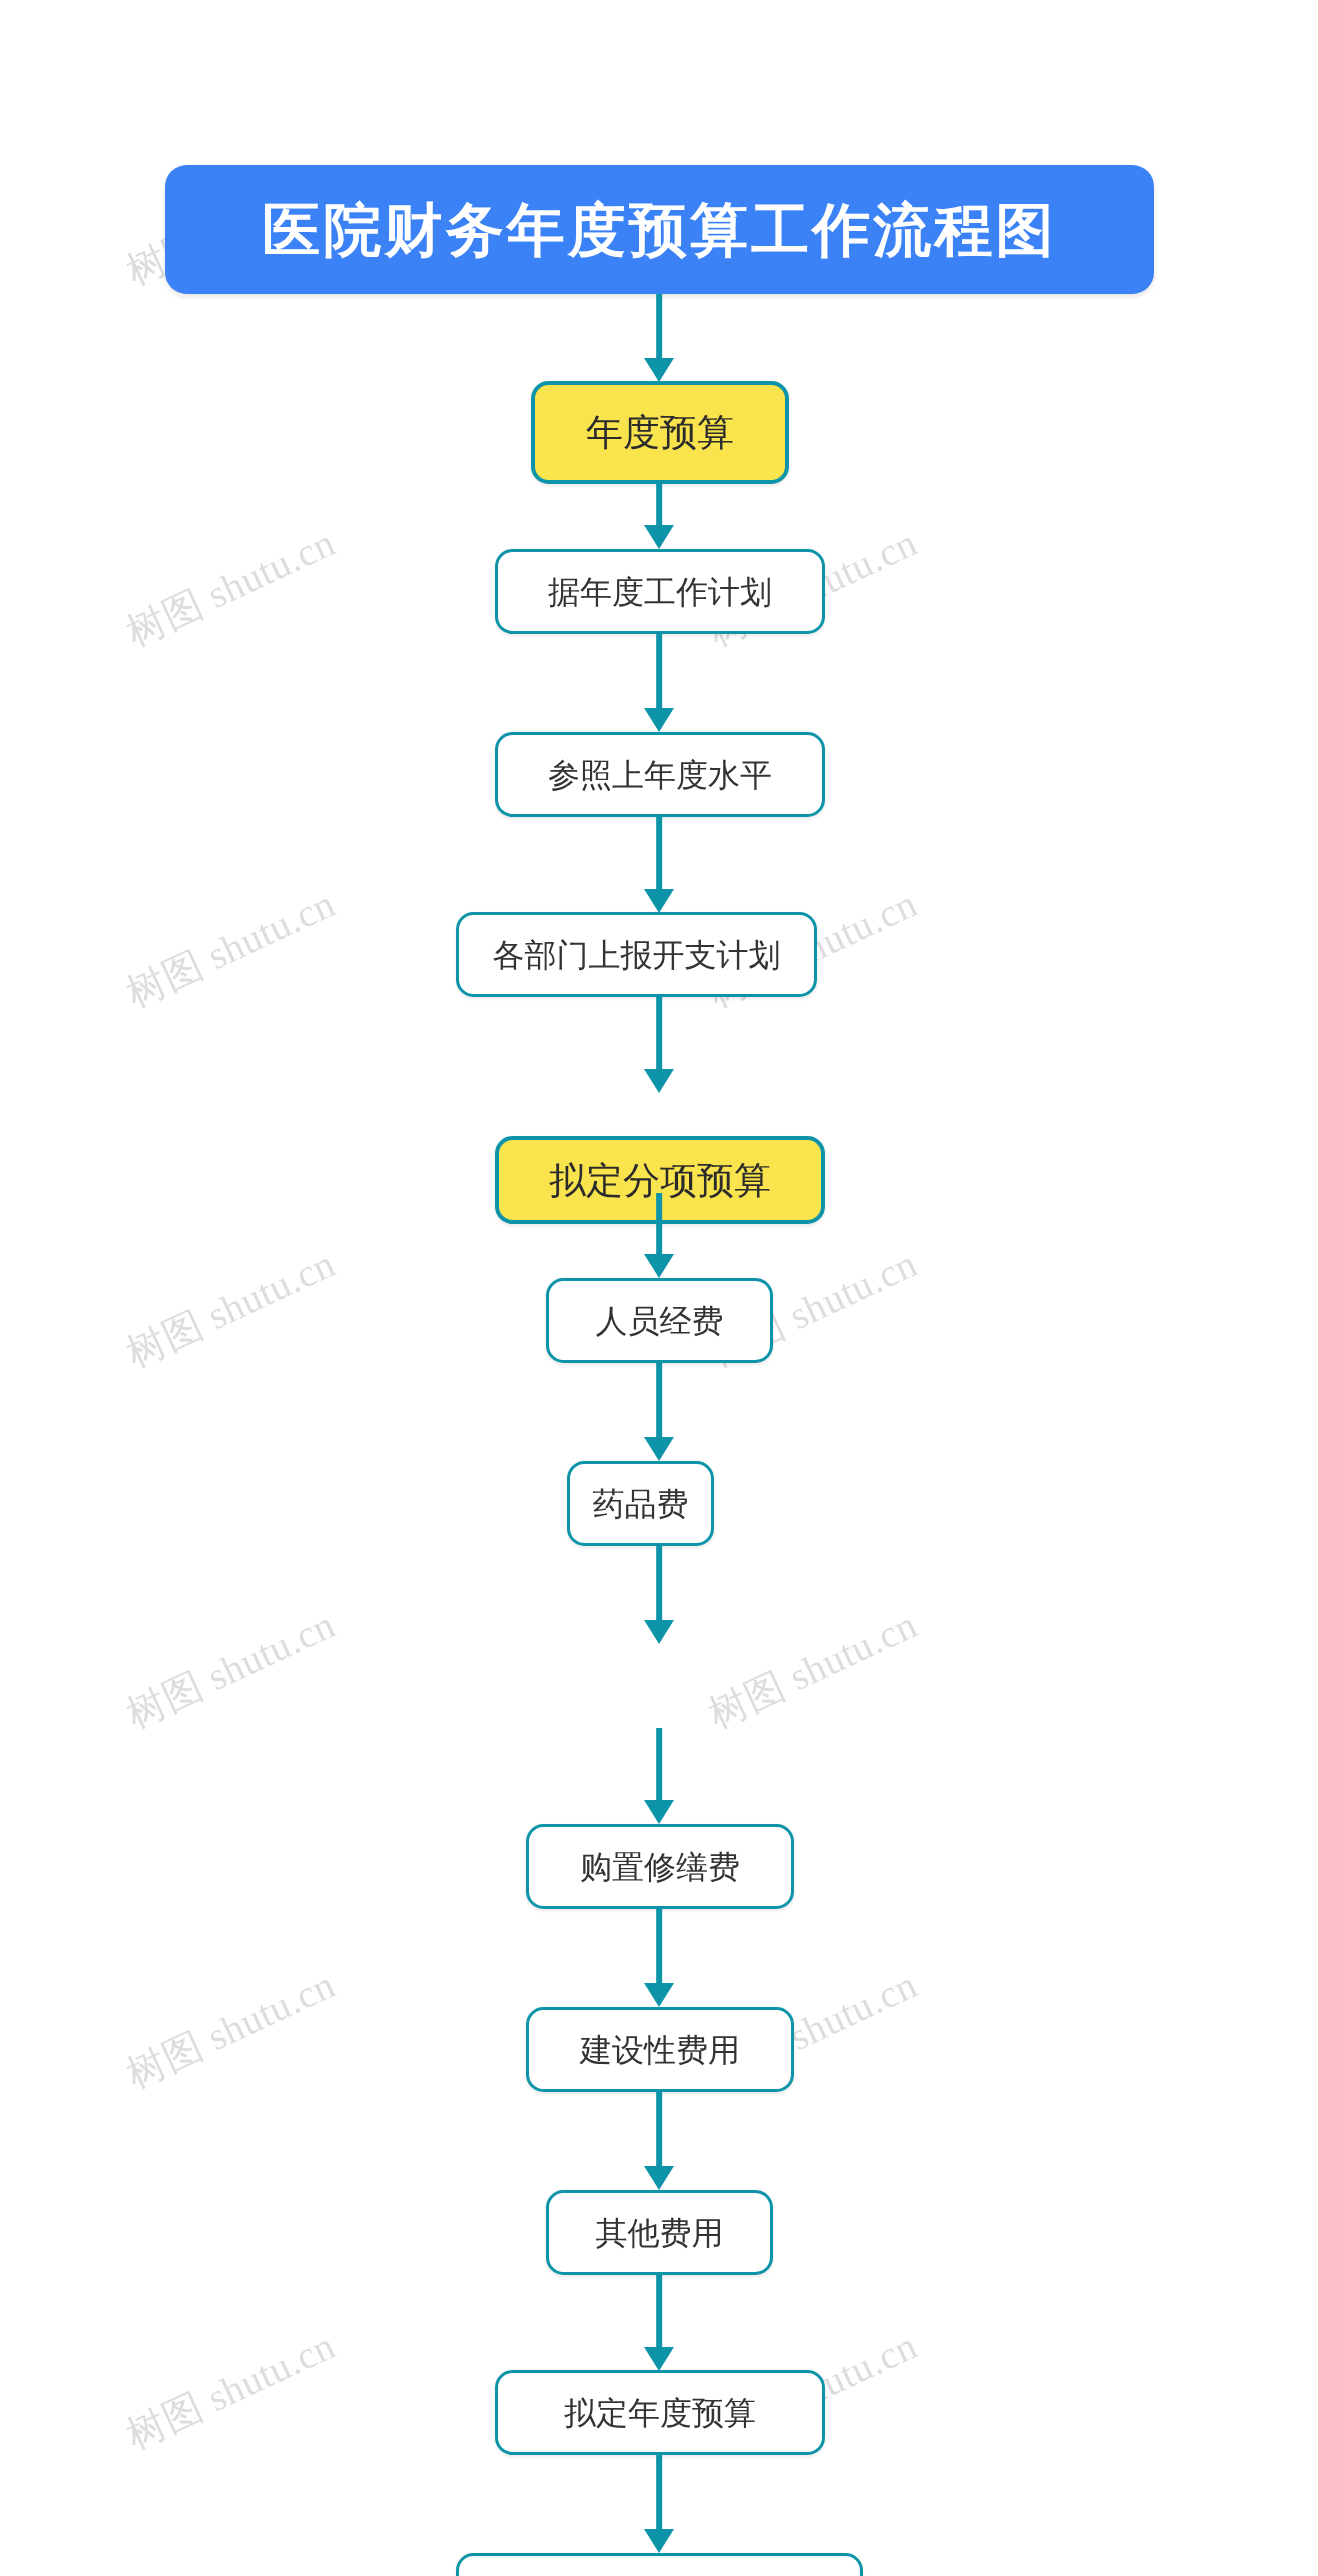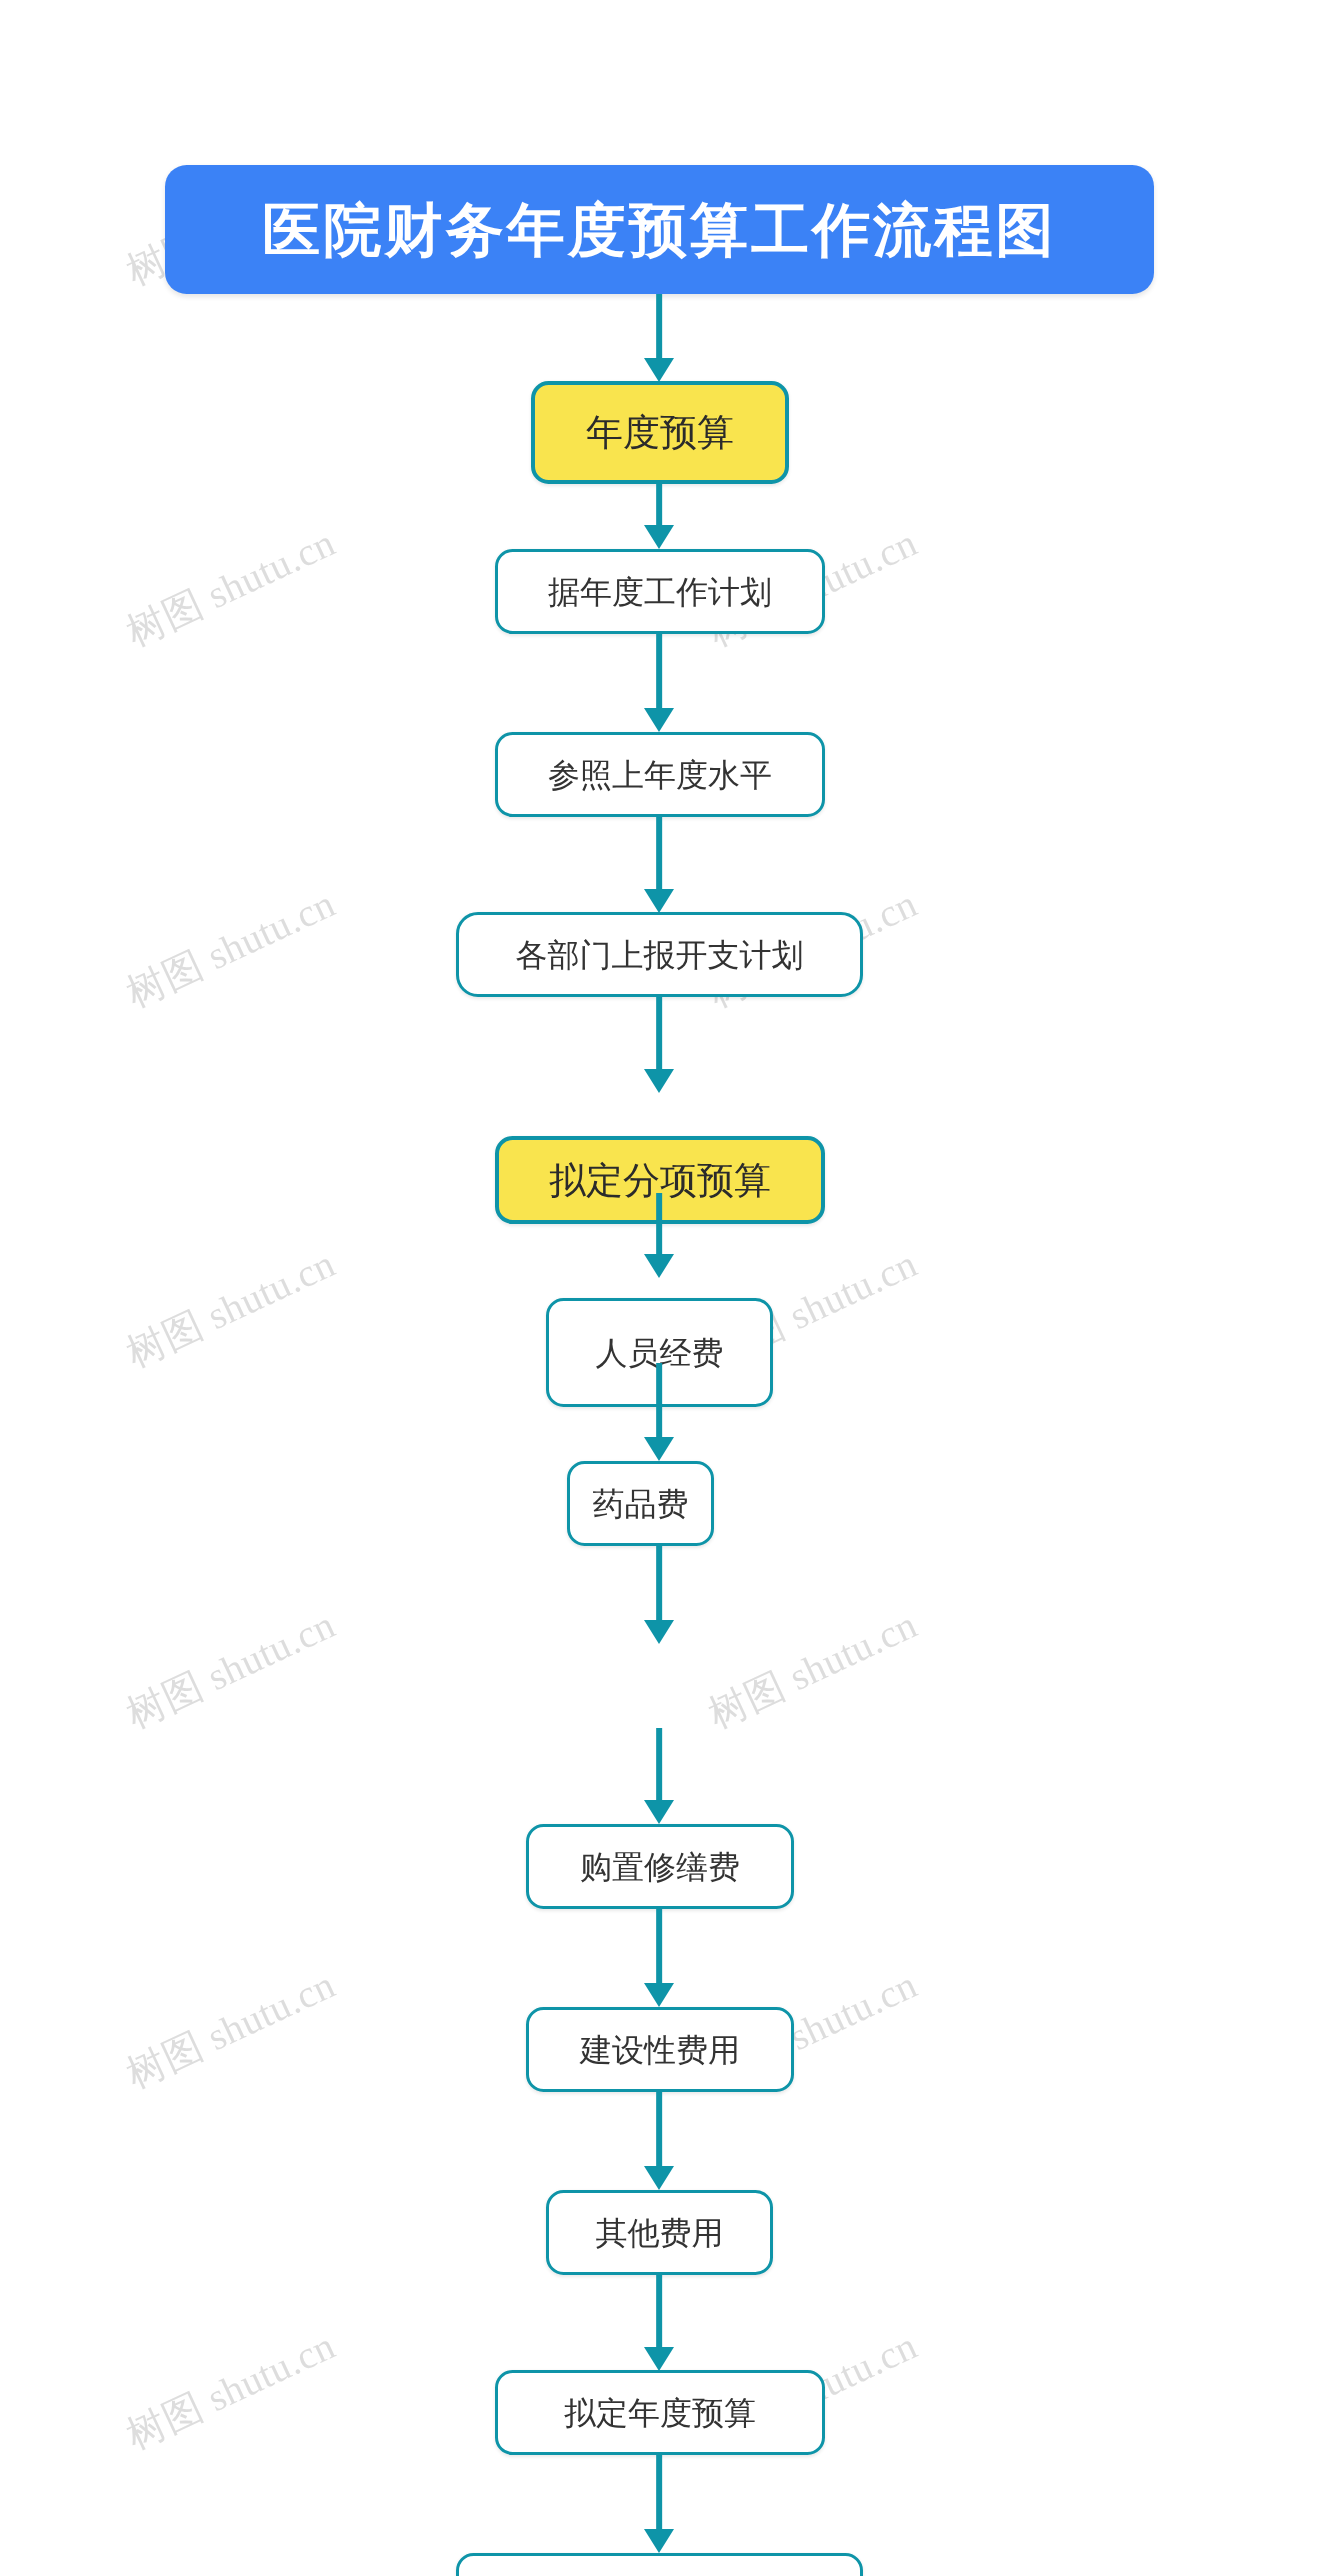--- a/index.html
+++ b/index.html
@@ -160,35 +160,35 @@
       <div class="shaft" style="height: 74px;"></div>
       <div class="head" style="top: 74px;"></div>
     </div>
     <div class="node" style="left: 495px; top: 732px; width: 330px; height: 85px;">
       <span class="node-text">参照上年度水平</span>
     </div>
     <div class="conn" style="left: 659px; top: 817px;">
       <div class="shaft" style="height: 72px;"></div>
       <div class="head" style="top: 72px;"></div>
     </div>
-    <div class="node" style="left: 456px; top: 912px; width: 407px; height: 85px; border-radius: 22px;">
+    <div class="node" style="left: 456px; top: 912px; width: 361px; height: 85px;">
       <span class="node-text">各部门上报开支计划</span>
     </div>
     <div class="conn" style="left: 659px; top: 997px;">
       <div class="shaft" style="height: 72px;"></div>
       <div class="head" style="top: 72px;"></div>
     </div>
     <div class="node accent" style="left: 495px; top: 1136px; width: 330px; height: 88px;">
       <span class="node-text">拟定分项预算</span>
     </div>
     <div class="conn" style="left: 659px; top: 1193px;">
       <div class="shaft" style="height: 61px;"></div>
       <div class="head" style="top: 61px;"></div>
     </div>
-    <div class="node" style="left: 546px; top: 1278px; width: 227px; height: 109px; margin-top: 20px;">
+    <div class="node" style="left: 546px; top: 1278px; width: 227px; height: 85px;">
       <span class="node-text">人员经费</span>
     </div>
     <div class="conn" style="left: 659px; top: 1363px;">
       <div class="shaft" style="height: 74px;"></div>
       <div class="head" style="top: 74px;"></div>
     </div>
     <div class="node" style="left: 567px; top: 1461px; width: 147px; height: 85px; align-items: center;">
       <span class="node-text">药品费</span>
     </div>
     <div class="conn" style="left: 659px; top: 1546px;">

